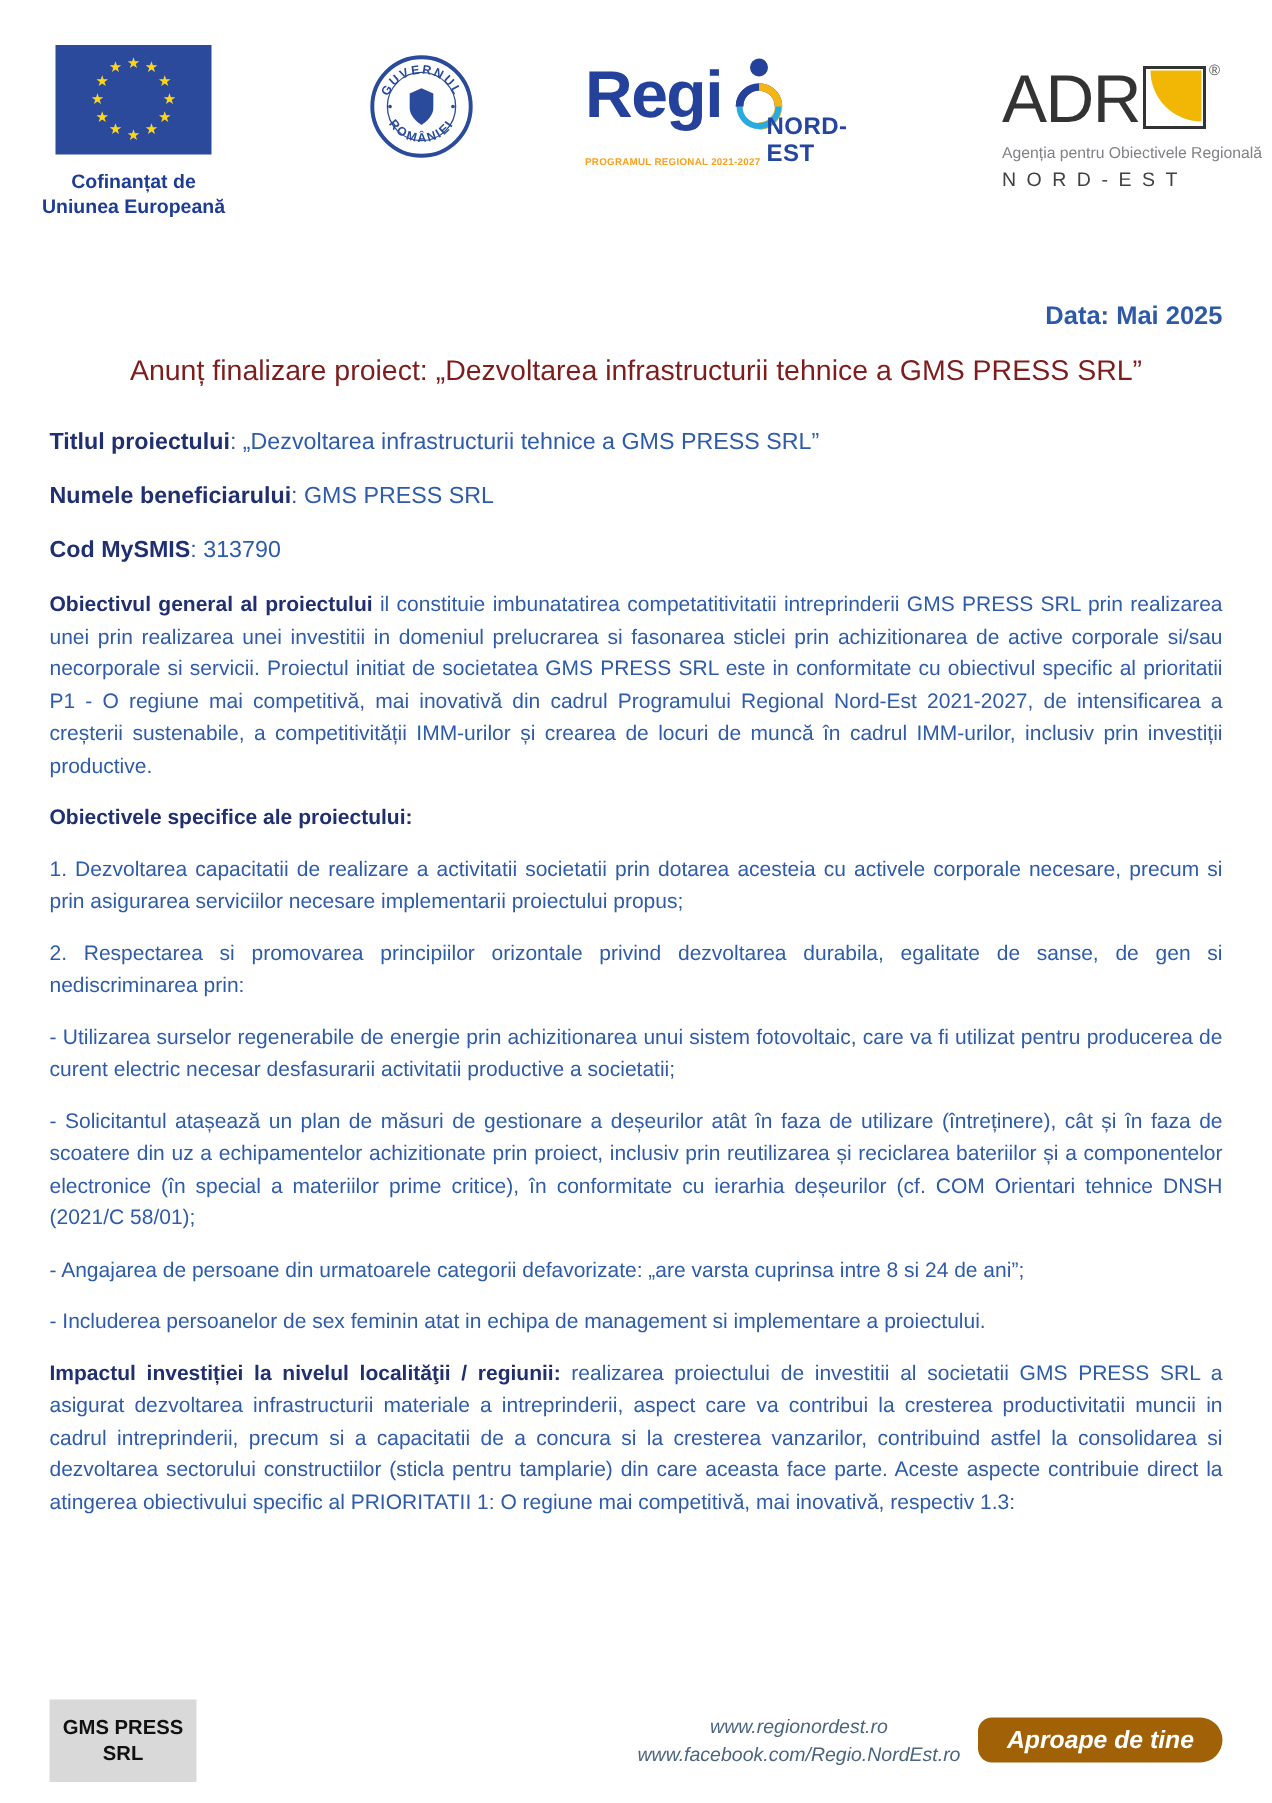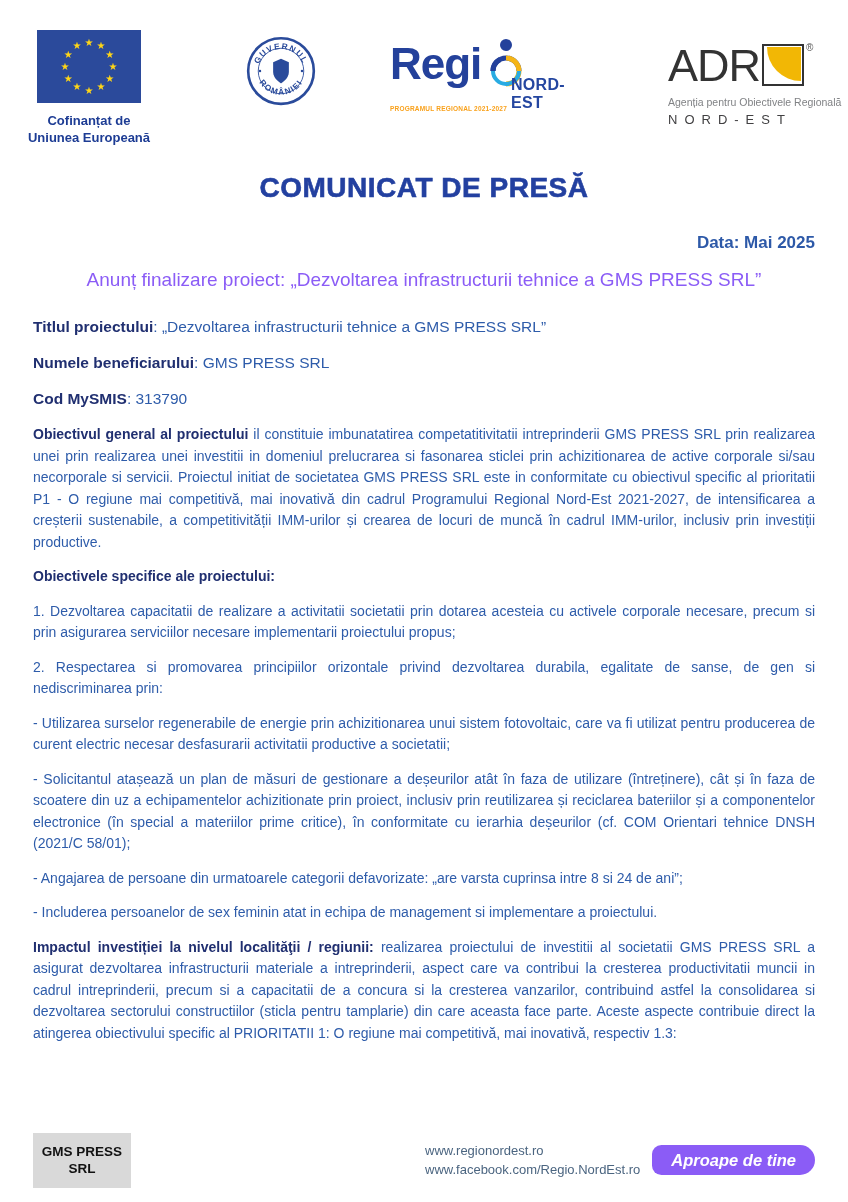--- a/index.html
+++ b/index.html
@@ -37,42 +37,42 @@
                  background:#f2b705; border-radius:0 0 0 100%; }
   .adr-reg { font-size:10px; color:#555; margin-left:2px; margin-top:-2px; }
   .adr-agency { font-size:10.5px; color:#808285; margin-top:8px; white-space:nowrap; }
   .adr-region { font-size:13px; color:#414042; letter-spacing:7px; margin-top:4px; white-space:nowrap; }
 
   
   .content { position:absolute; left:33px; right:33px; top:172px; }
   .doc-title { text-align:center; font-size:28px; font-weight:bold; color:#2340a0;
                letter-spacing:.5px; -webkit-text-stroke:.6px #2340a0; }
   .date-line { text-align:right; font-size:17px; font-weight:600; color:#2d59a8; margin-top:29px; }
-  .subtitle { text-align:center; font-size:19px; color:#8b5cf6; line-height:29px;
+  .subtitle { text-align:center; font-size:19px; color:#7f1d1d; line-height:29px;
               margin-top:12px; padding:0 6px; }
 
   .fields { margin-top:22px; }
   .field-line { font-size:15.5px; line-height:21px; margin-bottom:15px; color:#2e5caa; }
   .field-label { font-weight:bold; color:#202f70; }
 
   .para { font-size:14px; line-height:21.5px; color:#2e5caa; text-align:justify; margin-top:13px; }
   .para .lead { font-weight:bold; color:#202f70; }
   .para.heading-only { text-align:left; }
 
   
   .footer { position:absolute; left:33px; right:33px; top:1132px; height:56px;
             display:flex; align-items:center; }
   .company-box { width:98px; height:55px; background:#d9d9d9; display:flex; flex-direction:column;
                  justify-content:center; align-items:center; }
   .company-box span { font-size:13.5px; font-weight:bold; color:#111; line-height:17px; }
   .footer-spacer { flex:1; }
-  .footer-links { text-align:left; font-size:13px; color:#4b6580;
+  .footer-links { text-align:center; font-size:13px; font-style:italic; color:#4b6580;
                   line-height:19px; margin-right:12px; }
   .footer-links a { color:#4b6580; text-decoration:none; }
-  .tagline-pill { background:#8b5cf6; color:#fff; font-size:16.5px; font-weight:bold;
+  .tagline-pill { background:#a16207; color:#fff; font-size:16.5px; font-weight:bold;
                   font-style:italic; height:30px; display:flex; align-items:center;
                   padding:0 19px; border-radius:10px 16px 16px 10px; white-space:nowrap; }
 </style>
 </head>
 <body>
 
 <div class="page">
 
   <div class="logo-row">
 
@@ -141,21 +141,20 @@
           </span>
         <span class="adr-reg">®</span>
       </div>
       <div class="adr-agency">Agenția pentru Obiectivele Regională</div>
       <div class="adr-region">NORD-EST</div>
     </div>
   </div>
 
   <div class="content">
 
-    <h1 class="doc-title">COMUNICAT DE PRESĂ</h1>
     <div class="date-line">Data: Mai 2025</div>
     <div class="subtitle">Anunț finalizare proiect: „Dezvoltarea infrastructurii tehnice a GMS PRESS SRL”</div>
 
     <div class="fields">
       <div class="field-line">
         <span class="field-label">Titlul proiectului</span><span>: „Dezvoltarea infrastructurii tehnice a GMS PRESS SRL”</span>
       </div>
       <div class="field-line">
         <span class="field-label">Numele beneficiarului</span><span>: GMS PRESS SRL</span>
       </div>

